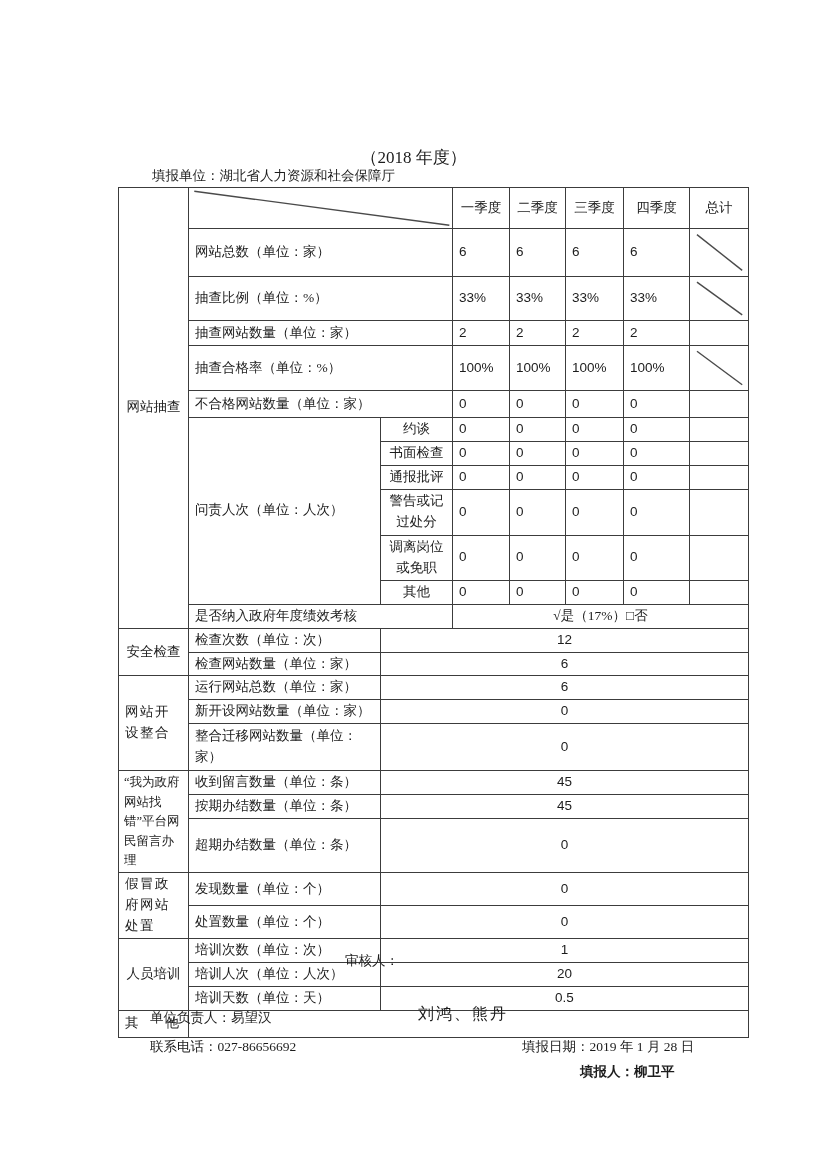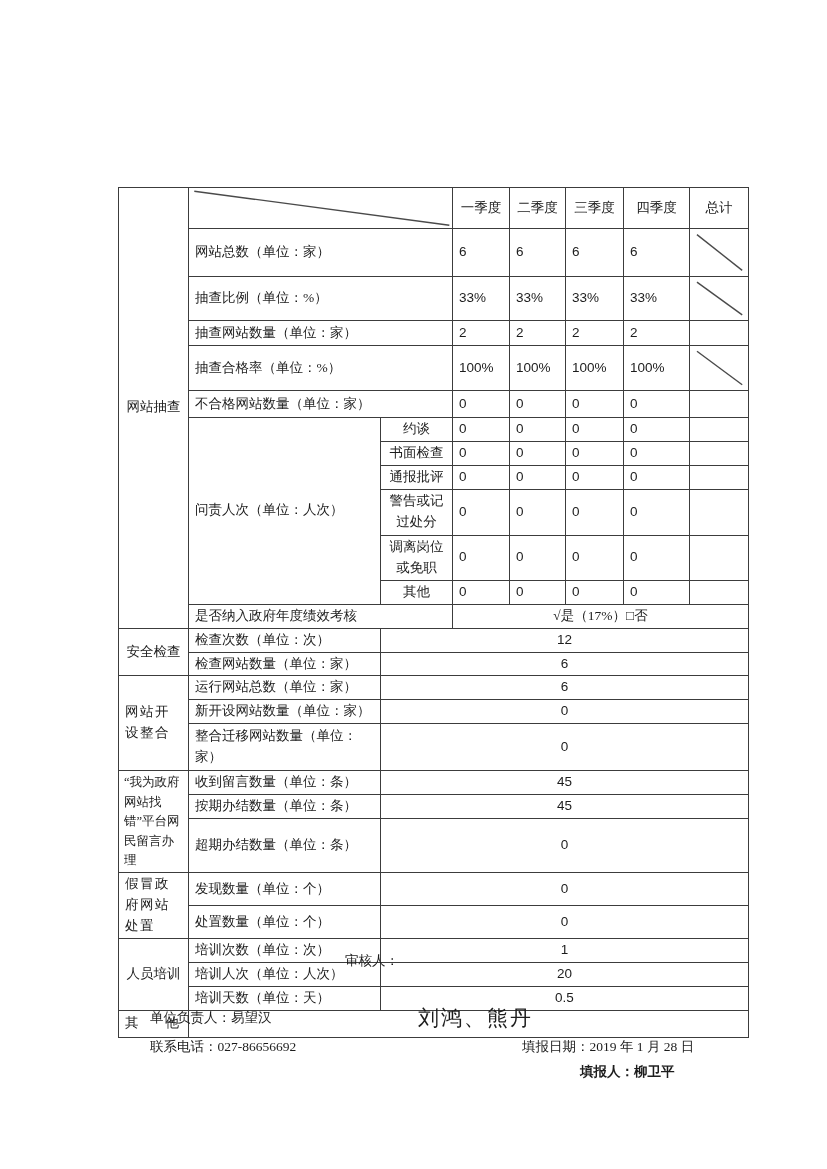--- a/index.html
+++ b/index.html
@@ -61,27 +61,29 @@
   .sub-label-cell { text-align: center; padding-left: 6px; padding-right: 3px; line-height: 1.7; }
   .head-cell { text-align: center; }
   .num { font-family: "Liberation Sans", sans-serif; }
   .q-val { text-align: left; padding-left: 7px; }
   .center-val { text-align: center; }
   .slash-cell { position: relative; padding: 0; }
   .slash-cell svg { position: absolute; top: 0; left: 0; width: 100%; height: 100%; display: block; }
   .assess-val { padding: 0; }
   .assess-flex { display: flex; justify-content: center; align-items: center; }
   .footer-line { position: absolute; font-size: 13.5px; white-space: nowrap; }
-  .sig { font-size: 21px; letter-spacing: 2px; }
+  .sig { font-size: 16px; letter-spacing: 2px; }
 </style>
 </head>
 <body>
 
 <div class="sheet">
 
+  <div class="doc-subtitle">（2018 年度）</div>
+  <div class="unit-line">填报单位：湖北省人力资源和社会保障厅</div>
 
   <table class="report">
     <colgroup>
       <col style="width:70px">
         <col style="width:192px">
         <col style="width:72px">
       <col style="width:57px">
         <col style="width:56px">
         <col style="width:58px">
       <col style="width:66px">

